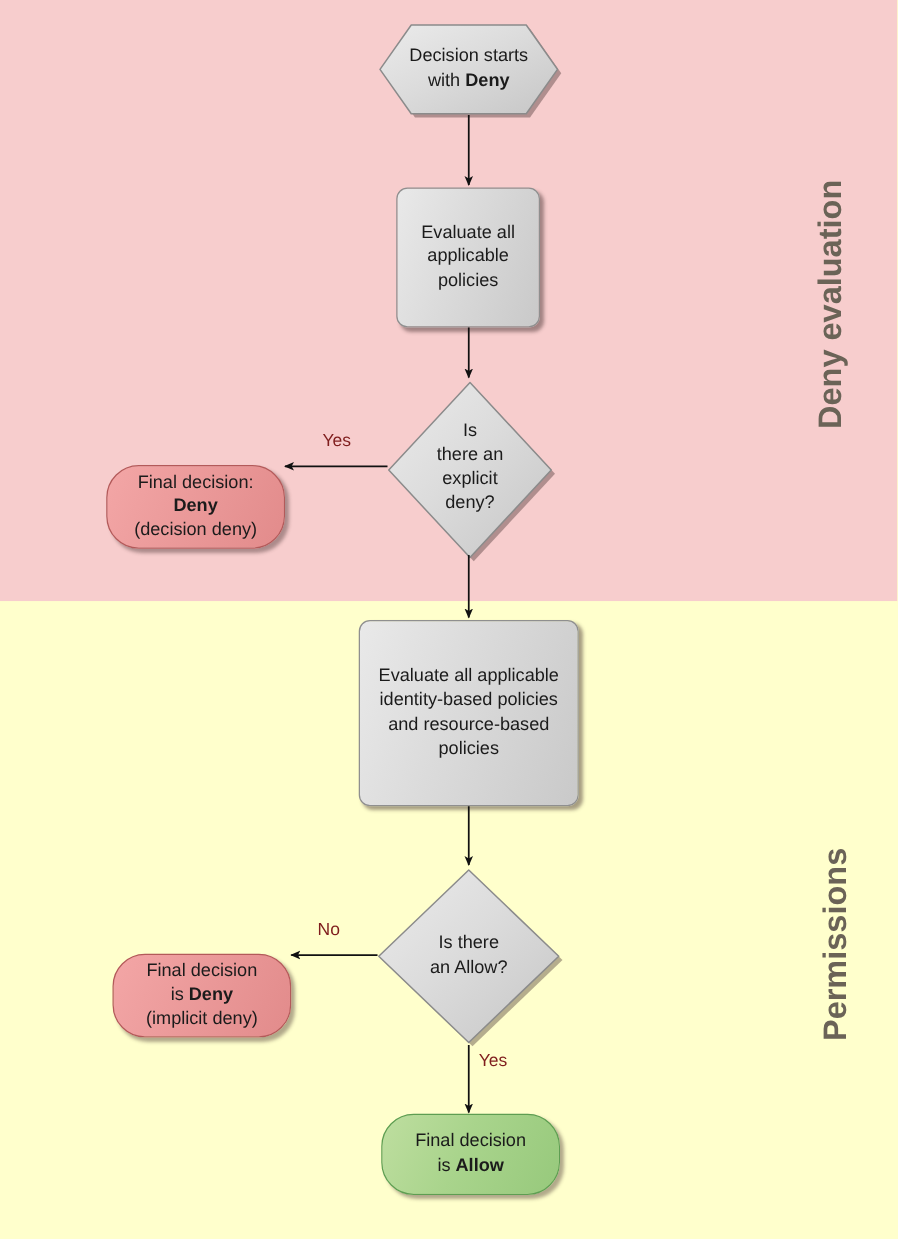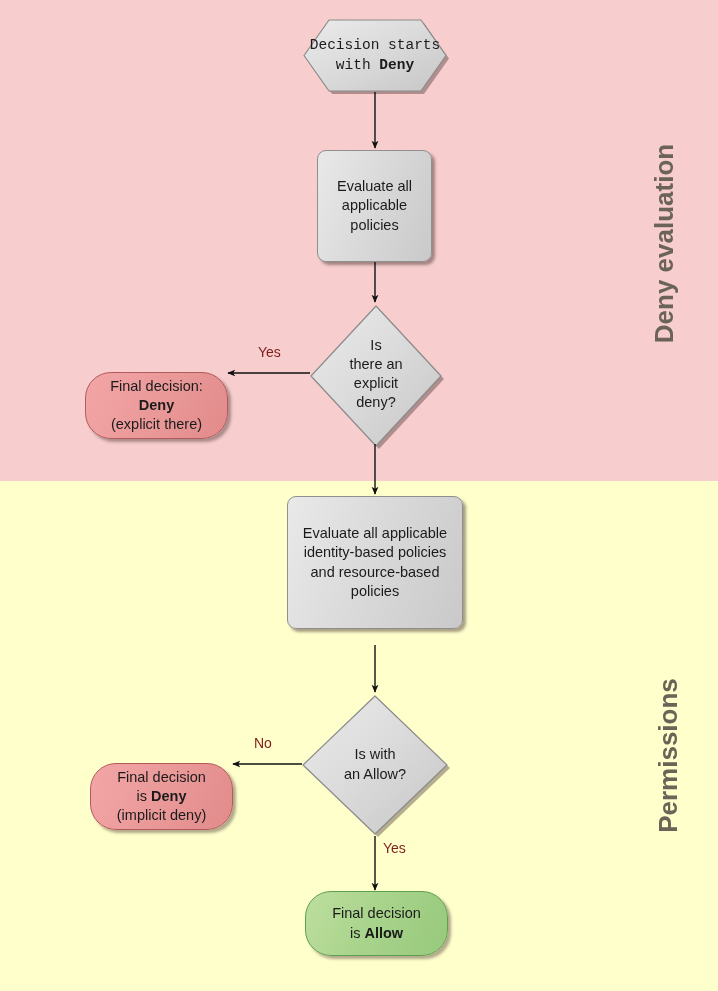--- a/index.html
+++ b/index.html
@@ -124,21 +124,21 @@
 
     <line x1="302" y1="764" x2="233" y2="764" stroke="#111" stroke-width="1.4" marker-end="url(#ah)"></line>
 
     <line x1="375" y1="836" x2="375" y2="890" stroke="#111" stroke-width="1.4" marker-end="url(#ah)"></line>
   </svg>
 
   <div class="edge-label" style="left:258px;top:344px;">Yes</div>
   <div class="edge-label" style="left:254px;top:735px;">No</div>
   <div class="edge-label" style="left:383px;top:840px;">Yes</div>
 
-  <div class="hexwrap" style="left:303px;top:19px;width:144px;height:73px;font-family:Liberation Mono, monospace;">
+  <div class="hexwrap" style="left:303px;top:19px;width:144px;height:73px;">
     <svg width="152" height="81" viewBox="0 0 152 81">
       <defs>
         <linearGradient id="gGrey" x1="0" y1="0" x2="1" y2="1">
           <stop offset="0%" stop-color="#ebebeb"></stop>
           <stop offset="45%" stop-color="#dcdcdc"></stop>
           <stop offset="100%" stop-color="#c6c6c6"></stop>
         </linearGradient>
       </defs>
       <path d="M26,1 L118,1 L143,36.5 L118,72 L26,72 L1,36.5 Z" fill="rgba(60,40,40,.38)" transform="translate(3,3)"></path>
       <path d="M26,1 L118,1 L143,36.5 L118,72 L26,72 L1,36.5 Z" fill="url(#gGrey)" stroke="#8b8b8b" stroke-width="1.2" stroke-linejoin="round"></path>
@@ -171,41 +171,41 @@
         <div>explicit</div>
         <div>deny?</div>
       </div>
     </div>
   </div>
 
   <div class="node pill pill-red" style="left:85px;top:340px;width:143px;height:67px;">
     <div class="txt">
       <div>Final decision:</div>
       <div><b>Deny</b></div>
-      <div>(explicit there)</div>
-    </div>
-  </div>
-
-  <div class="node proc" style="left:287px;top:496px;width:176px;height:133px;">
+      <div>(decision deny)</div>
+    </div>
+  </div>
+
+  <div class="node proc" style="left:287px;top:496px;width:176px;height:149px;">
     <div class="txt">
       <div>Evaluate all applicable</div>
       <div>identity-based policies</div>
       <div>and resource-based</div>
       <div>policies</div>
     </div>
   </div>
 
   <div class="dia" style="left:300px;top:693px;width:150px;height:143px;">
     <svg width="158" height="151" viewBox="0 0 158 151">
       <path d="M75,3 L147,72 L75,141 L3,72 Z" fill="rgba(60,40,40,.38)" transform="translate(3,3)"></path>
       <path d="M75,3 L147,72 L75,141 L3,72 Z" fill="url(#gGrey)" stroke="#8b8b8b" stroke-width="1.2" stroke-linejoin="round"></path>
     </svg>
     <div class="txt">
       <div>
-        <div>Is with</div>
+        <div>Is there</div>
         <div>an Allow?</div>
       </div>
     </div>
   </div>
 
   <div class="node pill pill-red" style="left:90px;top:731px;width:143px;height:67px;">
     <div class="txt">
       <div>Final decision</div>
       <div><span>is </span><b>Deny</b></div>
       <div>(implicit deny)</div>

